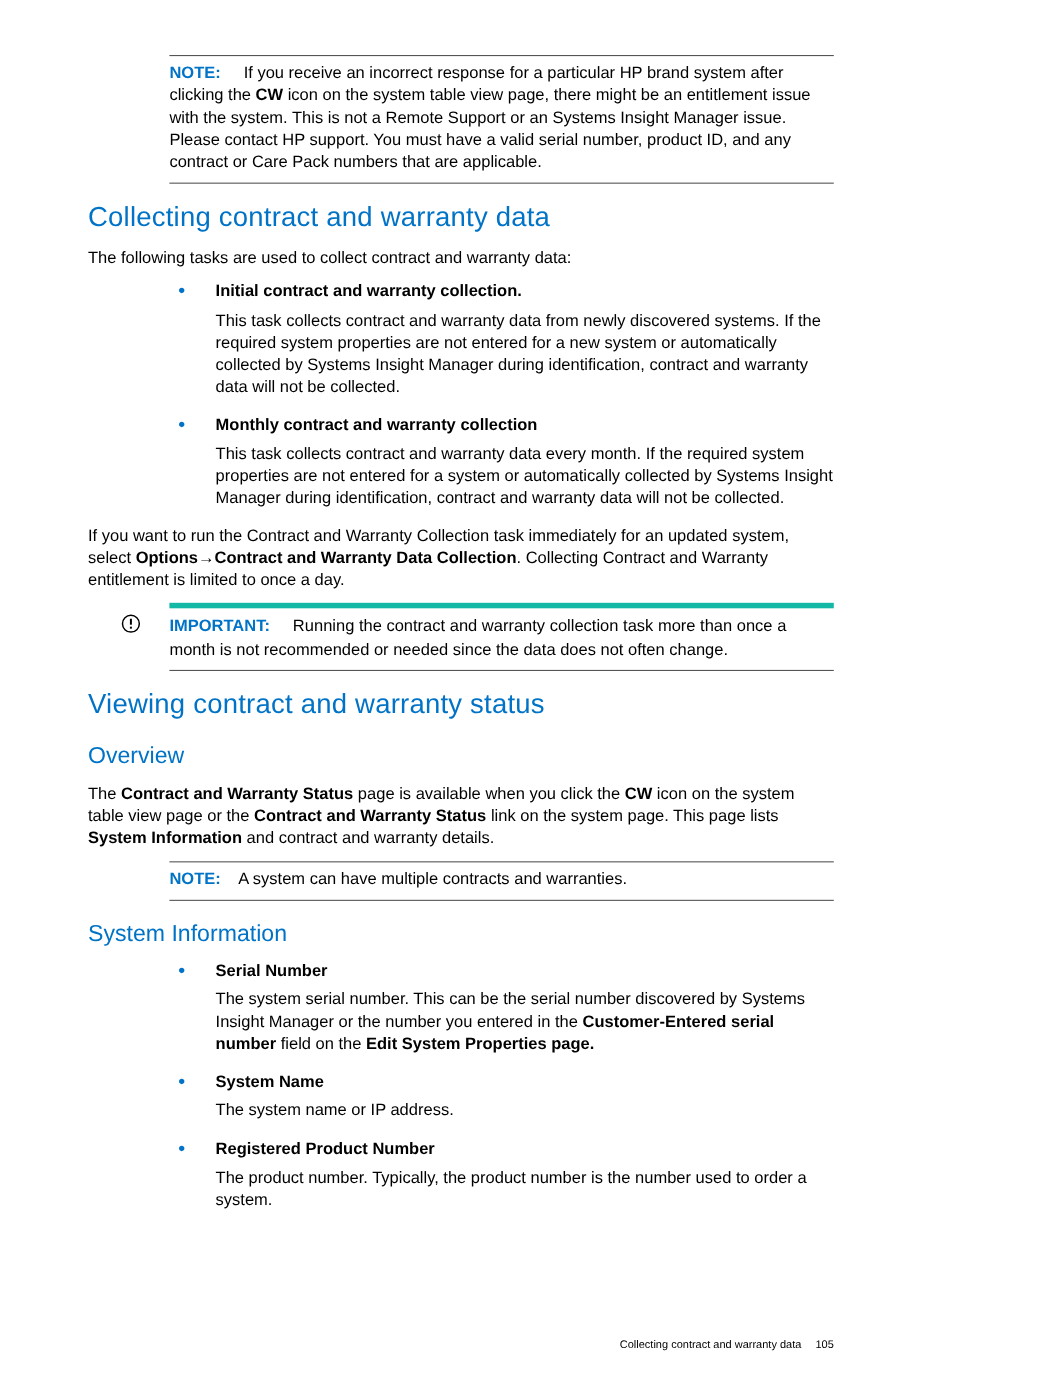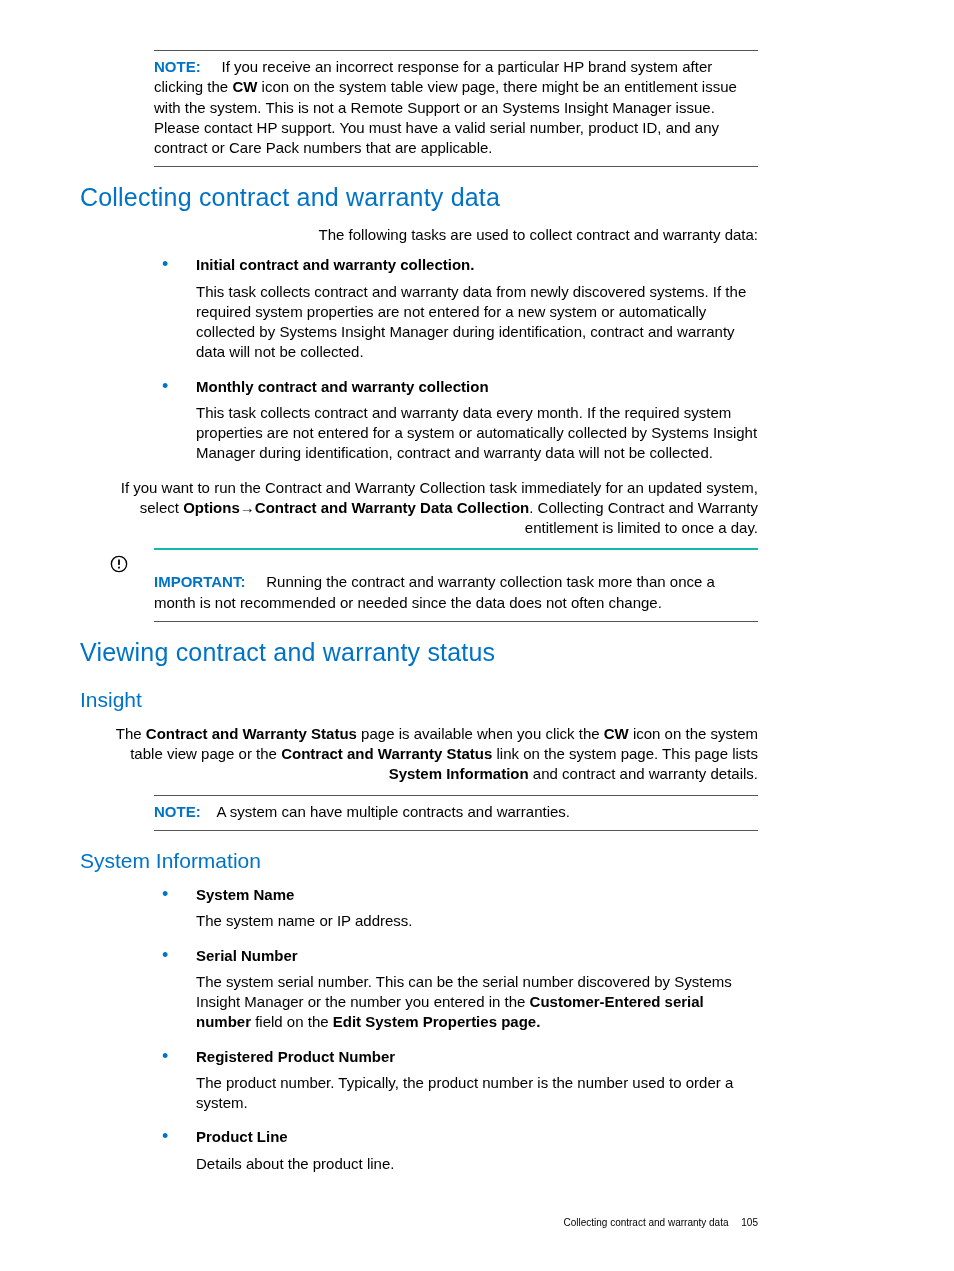--- a/index.html
+++ b/index.html
@@ -38,21 +38,20 @@
     letter-spacing: 0.2px;
   }
   h3.subsection {
     color: #0073c7;
     font-weight: normal;
     font-size: 21px;
     margin: 16px 0 10px 0;
   }
   .body-indent {
     margin-left: 74px;
-    text-align: right;
   }
   .para {
     margin: 0 0 10px 0;
   }
   ul.bul {
     list-style: none;
     padding: 0;
     margin: 0 0 10px 0;
   }
   ul.bul > li {
@@ -70,23 +69,23 @@
     line-height: 1.1;
   }
   .li-title {
     font-weight: bold;
     margin-bottom: 6px;
   }
   .li-desc {
     margin-bottom: 0;
   }
   .important-block {
-    border-top: 2px solid #14b8a6;
+    border-top: 5px solid #14b8a6;
     border-bottom: 1px solid #555;
-    padding: 22px 0 8px 0;
+    padding: 7px 0 8px 0;
     margin-left: 74px;
     position: relative;
     margin-bottom: 14px;
   }
   .important-icon {
     position: absolute;
     left: -44px;
     top: 5px;
     width: 18px;
     height: 18px;
@@ -141,52 +140,48 @@
         <rect x="9" y="13" width="2" height="2" fill="#000"></rect>
       </svg>
     </span>
     <span class="important-label">IMPORTANT:</span>
     &nbsp;&nbsp;&nbsp;
     <span>Running the contract and warranty collection task more than once a month is not recommended or needed since the data does not often change.</span>
   </div>
 
   <h2 class="section">Viewing contract and warranty status</h2>
 
-  <h3 class="subsection">Insight</h3>
+  <h3 class="subsection">Overview</h3>
 
   <p class="body-indent para">
     <span>The </span><span class="bold">Contract and Warranty Status</span><span> page is available when you click the </span><span class="bold">CW</span><span> icon on the system table view page or the </span><span class="bold">Contract and Warranty Status</span><span> link on the system page. This page lists </span><span class="bold">System Information</span><span> and contract and warranty details.</span>
   </p>
 
   <div class="note-block">
     <span class="note-label">NOTE:</span>
     &nbsp;&nbsp;
     <span>A system can have multiple contracts and warranties.</span>
   </div>
 
   <h3 class="subsection">System Information</h3>
 
   <ul class="bul">
     <li>
-      <div class="li-title">System Name</div>
-      <div class="li-desc">The system name or IP address.</div>
-    </li>
-    <li>
       <div class="li-title">Serial Number</div>
       <div class="li-desc">
         <span>The system serial number. This can be the serial number discovered by Systems Insight Manager or the number you entered in the </span><span class="bold">Customer-Entered serial number</span><span> field on the </span><span class="bold">Edit System Properties page.</span>
       </div>
     </li>
     <li>
+      <div class="li-title">System Name</div>
+      <div class="li-desc">The system name or IP address.</div>
+    </li>
+    <li>
       <div class="li-title">Registered Product Number</div>
       <div class="li-desc">The product number. Typically, the product number is the number used to order a system.</div>
-    </li>
-    <li>
-      <div class="li-title">Product Line</div>
-      <div class="li-desc">Details about the product line.</div>
     </li>
   </ul>
 
   <div class="footer-line">
     <span>Collecting contract and warranty data</span>
     <span class="pnum">105</span>
   </div>
 
 </div>
 

